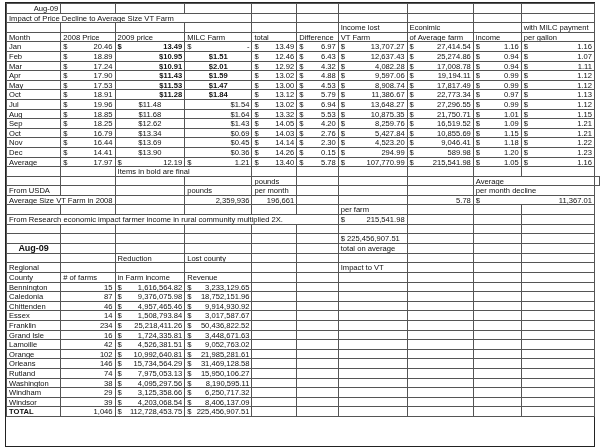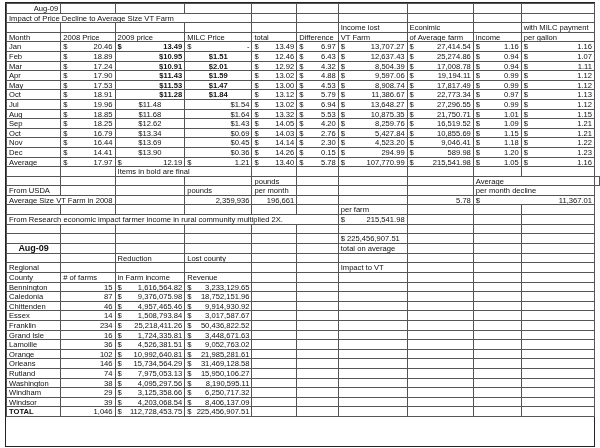--- a/index.html
+++ b/index.html
@@ -67,21 +67,21 @@
         <td></td>
         <td>Income lost</td>
         <td>Econimic</td>
         <td></td>
         <td>with MILC payment</td>
       </tr>
       <tr>
         <td>Month</td>
         <td>2008 Price</td>
         <td>2009 price</td>
-        <td>MILC Price</td>
+        <td>MILC Farm</td>
         <td>total</td>
         <td>Difference</td>
         <td>VT Farm</td>
         <td>of Average farm</td>
         <td>income</td>
         <td>per gallon</td>
       </tr>
       <tr>
         <td>Jan</td>
         <td>
@@ -204,21 +204,21 @@
         </td>
         <td>
           <div class="cur">
             <span>$</span>
             <span>4.32</span>
           </div>
         </td>
         <td>
           <div class="cur">
             <span>$</span>
-            <span>8,504.39</span>
+            <span>4,082.28</span>
           </div>
         </td>
         <td>
           <div class="cur">
             <span>$</span>
             <span>17,008.78</span>
           </div>
         </td>
         <td>
           <div class="cur">
@@ -985,21 +985,21 @@
         </td>
         <td></td>
         <td></td>
         <td></td>
         <td></td>
         <td></td>
         <td></td>
       </tr>
       <tr>
         <td>Lamoille</td>
-        <td class="r">36</td>
+        <td class="r">42</td>
         <td>
           <div class="cur">
             <span>$</span>
             <span>4,526,381.51</span>
           </div>
         </td>
         <td>
           <div class="cur">
             <span>$</span>
             <span>9,052,763.02</span>

